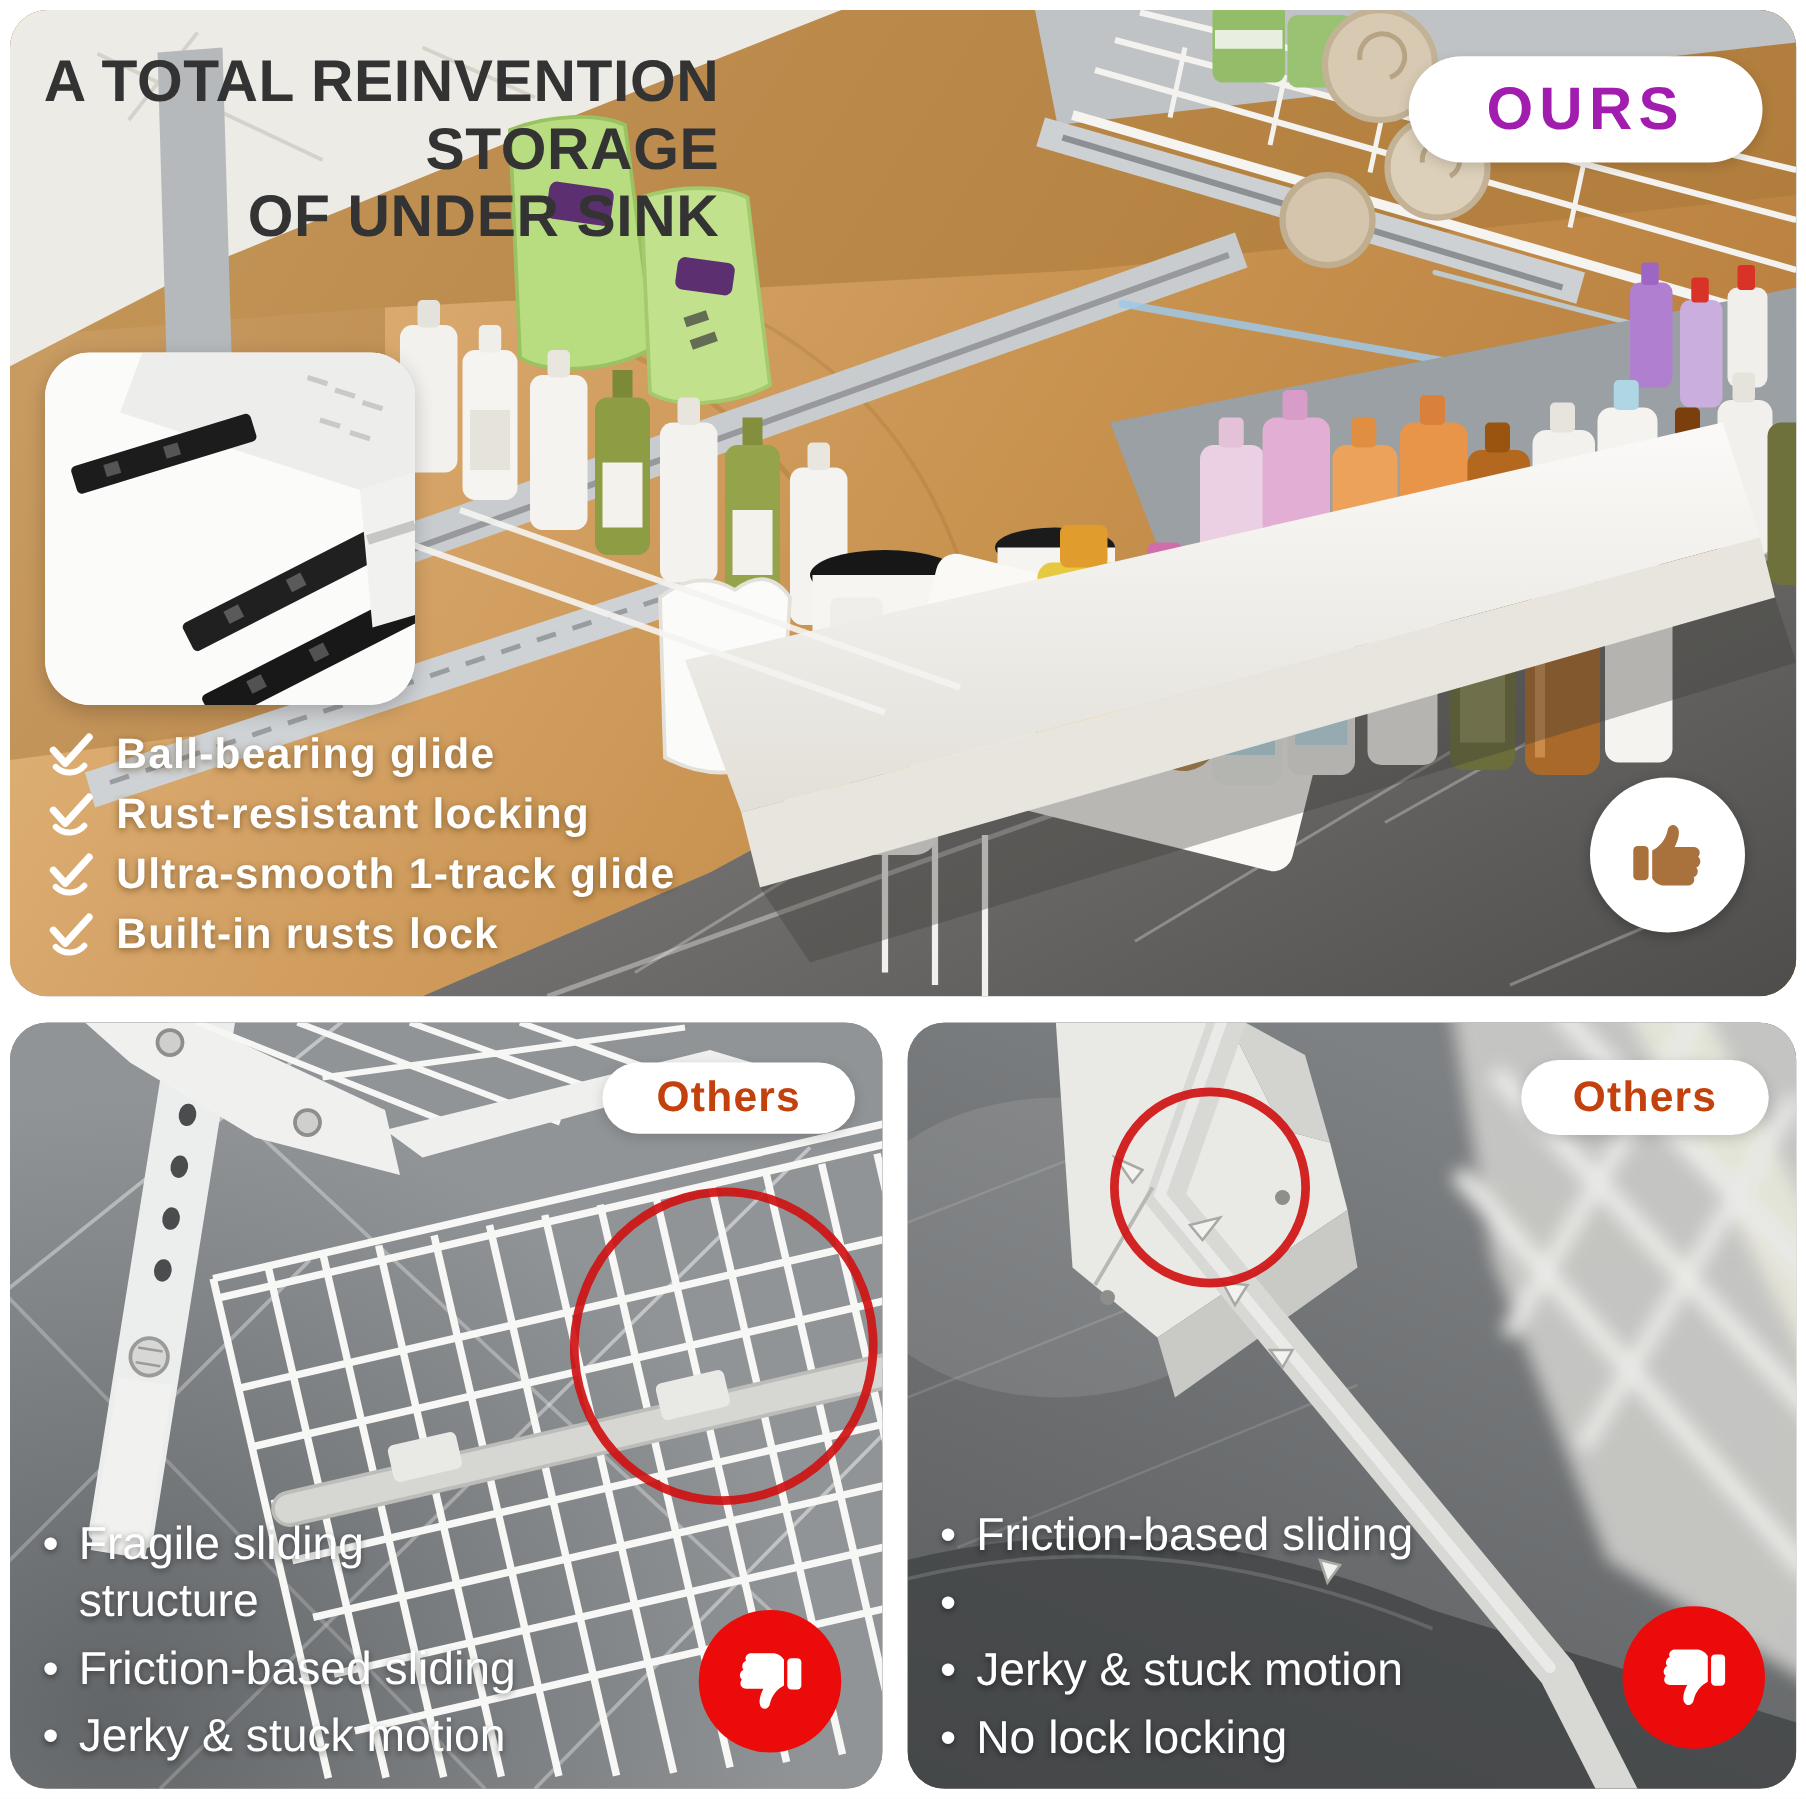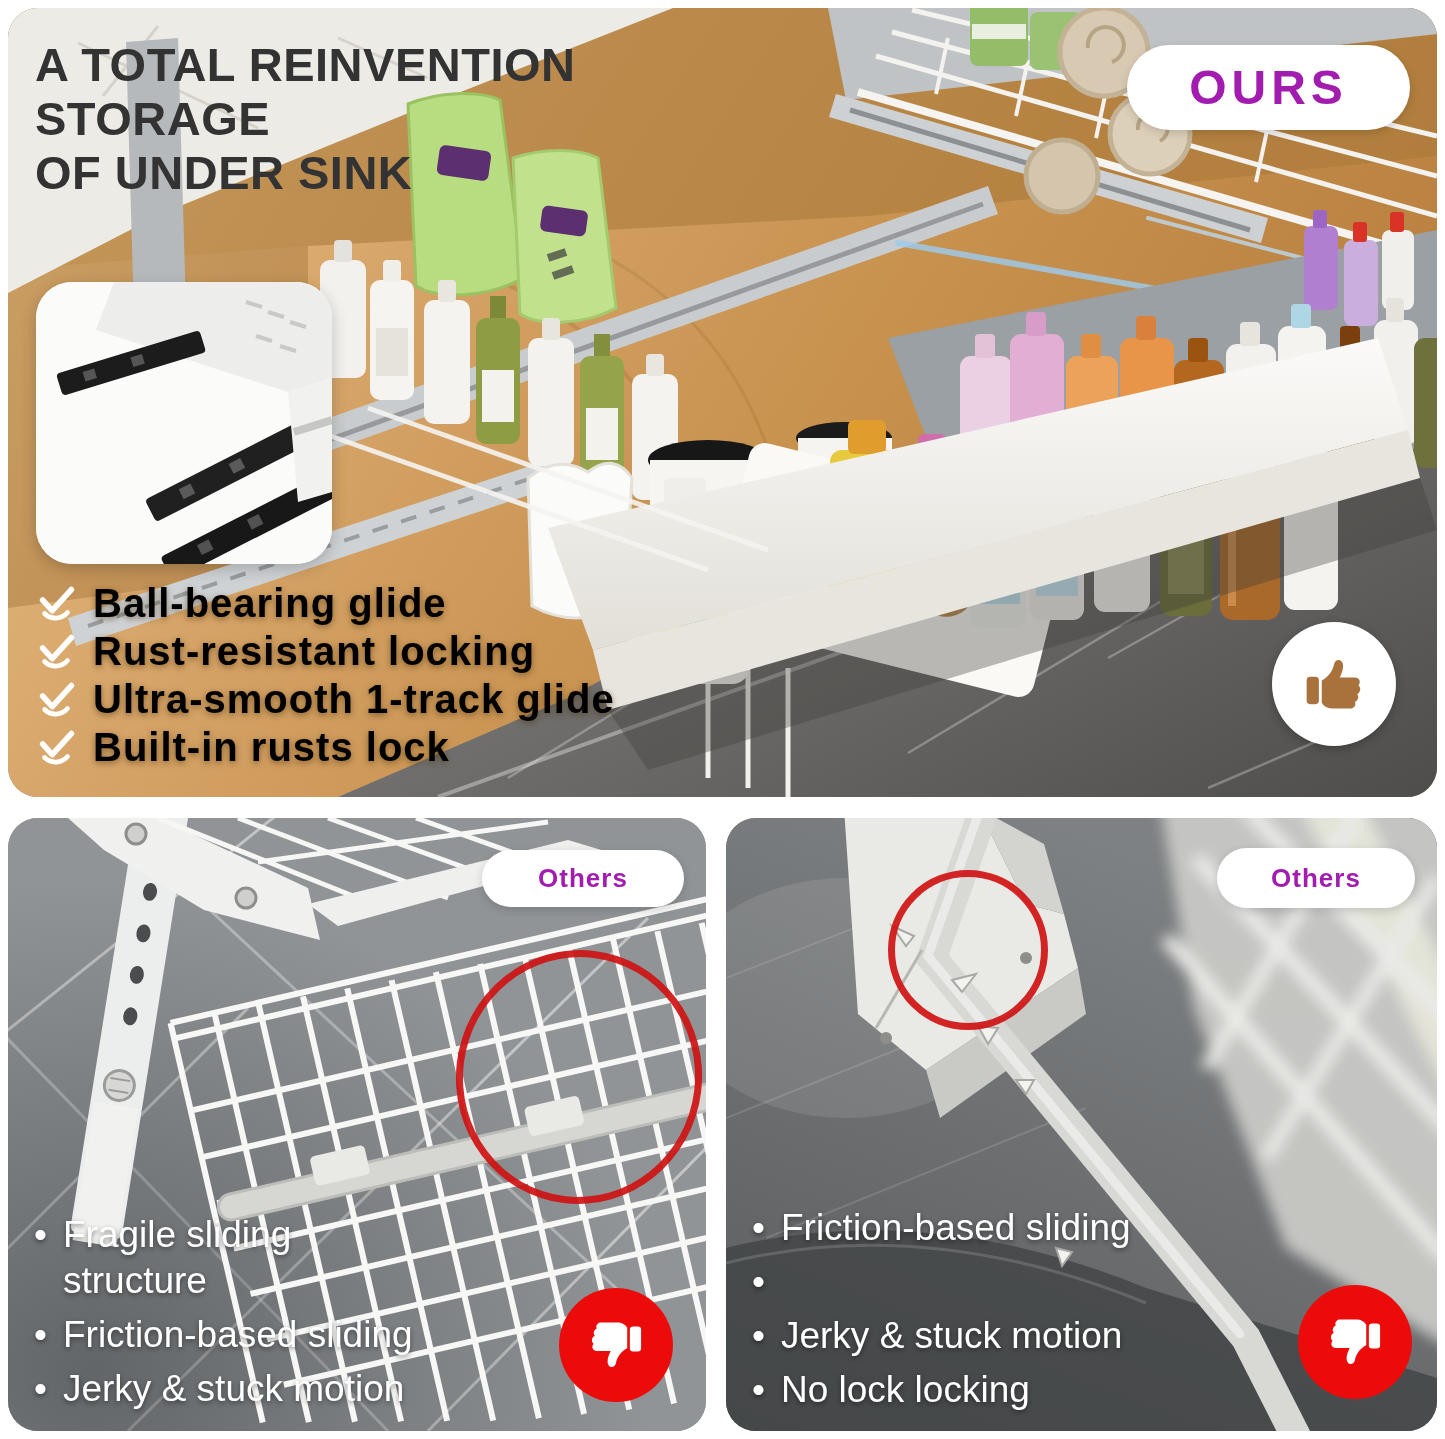--- a/index.html
+++ b/index.html
@@ -1,38 +1,38 @@
 <!DOCTYPE html>
 <html><head>
 <meta charset="utf-8">
 <style>
   html,body{margin:0;padding:0;background:#fff;}
   #canvas{position:relative;width:1445px;height:1439px;background:#fff;
     font-family:"Liberation Sans",sans-serif;overflow:hidden;}
   .card{position:absolute;border-radius:30px;overflow:hidden;background:#888;}
-  #card-top{left:8px;top:8px;width:1429px;height:789px;}
+  #card-top{left:8px;top:8px;width:1429px;height:789px;text-align:right;}
   #card-bl{left:8px;top:818px;width:698px;height:613px;}
   #card-br{left:726px;top:818px;width:711px;height:613px;}
   .scene{position:absolute;left:0;top:0;width:100%;height:100%;display:block;}
 
   
   .title{position:absolute;left:27px;top:30px;color:#333;font-weight:bold;
     font-size:47px;line-height:54px;letter-spacing:.5px;white-space:nowrap;}
   .title span{display:block;}
   .pill{position:absolute;background:#fff;border-radius:50px;display:flex;
     align-items:center;justify-content:center;font-weight:bold;
     box-shadow:0 3px 10px rgba(0,0,0,.15);}
   #ours-pill{left:1119px;top:37px;width:283px;height:85px;color:#a21caf;
     font-size:48px;letter-spacing:5px;}
-  .others-pill{width:202px;height:57px;color:#a21caf;font-size:26px;letter-spacing:1px;}
+  .others-pill{width:202px;height:57px;color:#c2410c;font-size:34px;letter-spacing:1px;}
   #inset-box{position:absolute;left:28px;top:274px;width:296px;height:282px;
     border-radius:36px;background:#fdfdfc;box-shadow:0 5px 16px rgba(0,0,0,.20);overflow:hidden;}
   #features{position:absolute;left:28px;top:575px;}
   .feat{display:flex;align-items:center;gap:15px;height:40px;margin-bottom:8px;}
-  .feat .txt{color:#000000;font-weight:bold;font-size:40px;letter-spacing:1px;
+  .feat .txt{color:#ffffff;font-weight:bold;font-size:34px;letter-spacing:1px;
     text-shadow:0 2px 6px rgba(70,45,10,.55);white-space:nowrap;}
   .check-ic{width:42px;height:40px;flex:0 0 auto;}
   .thumb-circle{position:absolute;border-radius:50%;display:flex;align-items:center;
     justify-content:center;}
   #thumb-up{left:1264px;top:614px;width:124px;height:124px;background:#fff;
     box-shadow:0 3px 10px rgba(0,0,0,.25);}
   #thumb-up svg{width:72px;height:72px;color:#a9713c;}
   .thumb-down{width:114px;height:114px;background:#ec0b0b;}
   .thumb-down svg{width:66px;height:66px;color:#fff;transform:rotate(180deg);}
   #thumb-down-left{left:551px;top:470px;}

